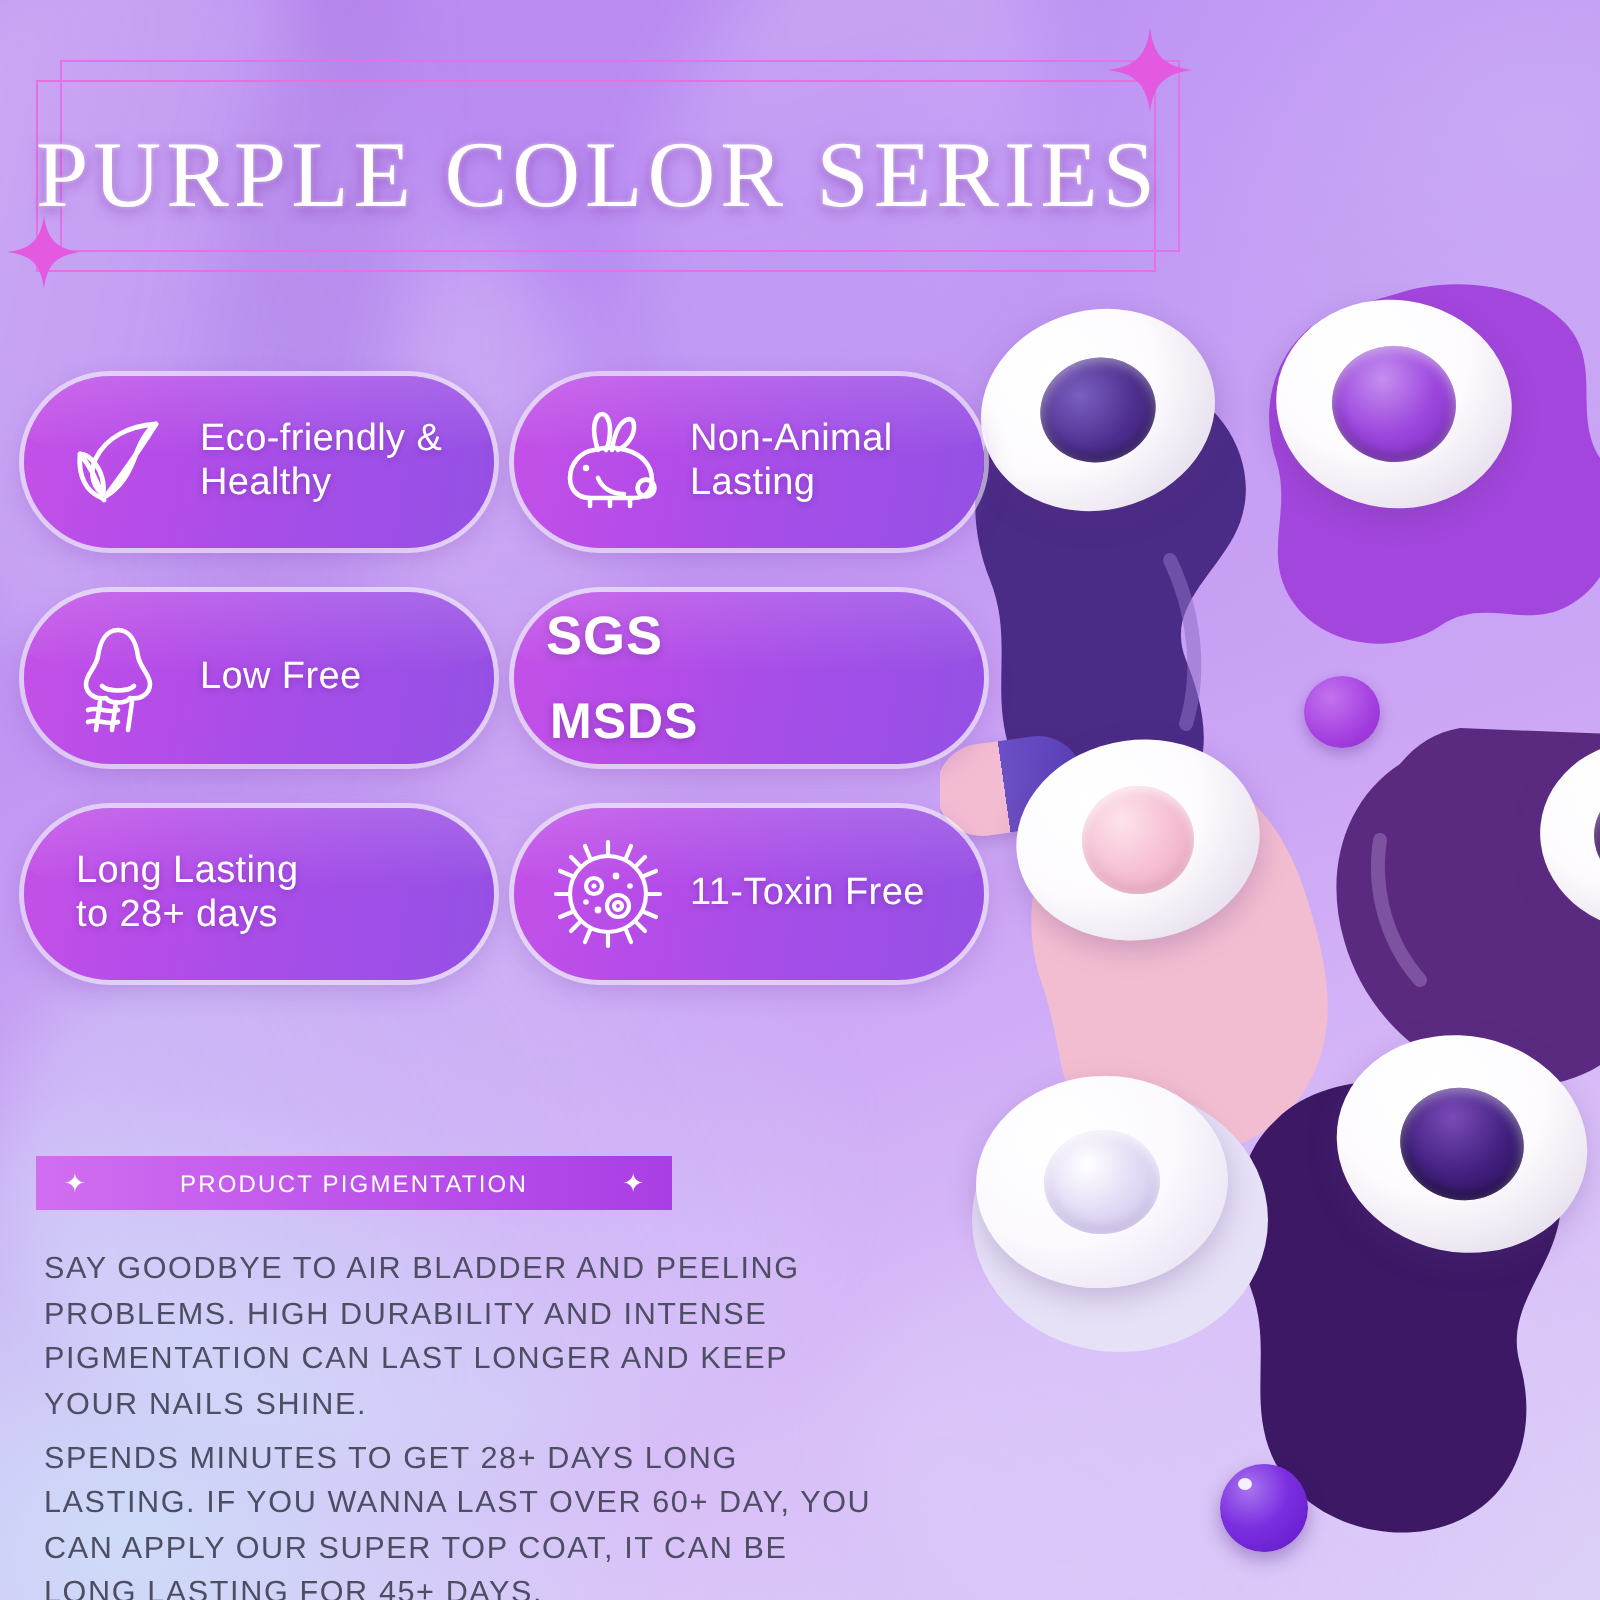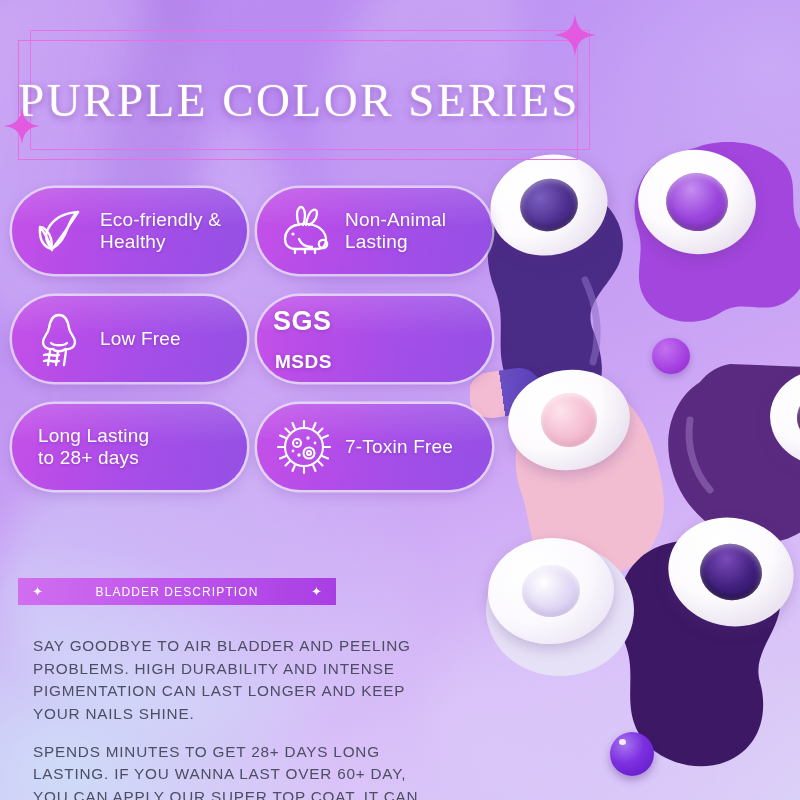--- a/index.html
+++ b/index.html
@@ -20,21 +20,21 @@
   .silk{position:absolute;inset:0;pointer-events:none;}
   .silk span{position:absolute;display:block;filter:blur(18px);border-radius:50%;}
   .s1{left:-60px;top:-40px;width:300px;height:420px;background:linear-gradient(120deg,rgba(255,255,255,.30),rgba(255,255,255,0));transform:rotate(-18deg);}
   .s2{left:90px;top:-30px;width:90px;height:520px;background:linear-gradient(180deg,rgba(150,96,214,.30),rgba(150,96,214,0));transform:rotate(9deg);border-radius:50%;}
   .s3{left:200px;top:120px;width:120px;height:430px;background:linear-gradient(180deg,rgba(255,255,255,.22),rgba(255,255,255,0));transform:rotate(-6deg);}
   .s4{left:330px;top:-60px;width:180px;height:300px;background:linear-gradient(140deg,rgba(255,255,255,.26),rgba(255,255,255,0));transform:rotate(22deg);}
   .s5{left:0;top:430px;width:420px;height:300px;background:linear-gradient(60deg,rgba(214,233,252,.45),rgba(214,233,252,0));}
   .s6{left:430px;top:600px;width:380px;height:230px;background:linear-gradient(30deg,rgba(222,205,250,.5),rgba(222,205,250,0));}
 
   
-  #title-block{position:absolute;left:18px;top:40px;width:560px;height:120px;}
+  #title-block{position:absolute;left:18px;top:40px;width:560px;height:96px;}
   .frame-outer{position:absolute;left:0;top:0;right:0;bottom:0;border:1.6px solid #e76fe0;}
   .frame-inner{position:absolute;left:12px;top:-10px;right:-12px;bottom:10px;border:1.6px solid #e273e6;}
   #title-text{
     position:absolute;left:0;right:0;top:50%;transform:translateY(-50%);
     text-align:center;color:#fff;
     font-family:"Liberation Serif", serif;
     font-size:47px;letter-spacing:2.5px;font-weight:400;
     text-shadow:0 2px 7px rgba(120,40,160,.55),0 0 2px rgba(255,255,255,.6);
     white-space:nowrap;
   }
@@ -62,38 +62,38 @@
   .p-icon svg{display:block;}
   .p-label{
     color:#fff;font-size:19px;line-height:1.18;margin-left:10px;
     text-shadow:0 1px 3px rgba(90,30,130,.35);letter-spacing:.2px;
   }
   .sgs-mark{
     width:62px;min-width:62px;color:#fff;font-weight:bold;line-height:1;
     text-shadow:0 1px 4px rgba(90,30,130,.4);
   }
   .sgs-mark .l1{font-size:27px;letter-spacing:.5px;display:block;}
-  .sgs-mark .l2{font-size:19px;letter-spacing:.5px;display:block;margin-top:17px;margin-left:2px;}
+  .sgs-mark .l2{font-size:25px;letter-spacing:.5px;display:block;margin-top:17px;margin-left:2px;}
 
   
   #desc-bar{
     position:absolute;left:18px;top:578px;width:318px;height:27px;
     background:linear-gradient(90deg,#d16ef0 0%,#c057ec 45%,#a93ee4 100%);
     display:flex;align-items:center;justify-content:space-between;
     padding:0 14px;box-sizing:border-box;
   }
   #desc-bar-title{
     color:#fff;font-size:12px;letter-spacing:1.1px;font-weight:400;flex:1;text-align:center;
   }
   .bar-spark{color:#fff;font-size:13px;line-height:1;}
   #desc-body{
     position:absolute;left:18px;top:620px;width:430px;
     color:#4d4d63;font-size:15.3px;line-height:1.48;letter-spacing:.8px;
   }
-  #desc-body p{margin:15px;}
+  #desc-body p{margin:4px;}
 
   
   #photo{position:absolute;left:470px;top:120px;width:340px;height:680px;overflow:hidden;}
   .blob{position:absolute;}
   .cap{
     position:absolute;border-radius:50%;
     background:radial-gradient(ellipse at 35% 28%,#ffffff 0%,#fdfbfe 48%,#e9e2ef 78%,#d9cfe4 100%);
     box-shadow:0 5px 14px rgba(90,50,130,.25);
     display:flex;align-items:center;justify-content:center;
   }
@@ -258,29 +258,29 @@
             <circle cx="22" cy="25" r="4"></circle>
             <circle cx="34" cy="35" r="5.5"></circle>
             <circle cx="34" cy="35" r="2"></circle>
             <circle cx="22" cy="25" r="1.3" fill="#fff" stroke="none"></circle>
             <circle cx="33" cy="20" r="1.7" fill="#fff" stroke="none"></circle>
             <circle cx="24" cy="37" r="1.7" fill="#fff" stroke="none"></circle>
             <circle cx="40" cy="25" r="1.4" fill="#fff" stroke="none"></circle>
             <circle cx="18" cy="33" r="1.4" fill="#fff" stroke="none"></circle>
           </svg>
         </span>
-        <span class="p-label">7-Toxin Free</span>
+        <span class="p-label">11-Toxin Free</span>
       </div>
     </div>
 
   </div>
 
   <div id="desc-bar">
     <span class="bar-spark">✦</span>
-    <span id="desc-bar-title">BLADDER DESCRIPTION</span>
+    <span id="desc-bar-title">PRODUCT PIGMENTATION</span>
     <span class="bar-spark">✦</span>
   </div>
 
   <div id="desc-body">
     <p>SAY GOODBYE TO AIR BLADDER AND PEELING PROBLEMS. HIGH DURABILITY AND INTENSE PIGMENTATION CAN LAST LONGER AND KEEP YOUR NAILS SHINE.</p>
     <p>SPENDS MINUTES TO GET 28+ DAYS LONG LASTING. IF YOU WANNA LAST OVER 60+ DAY, YOU CAN APPLY OUR SUPER TOP COAT, IT CAN BE LONG LASTING FOR 45+ DAYS.</p>
   </div>
 
 </div>
 

